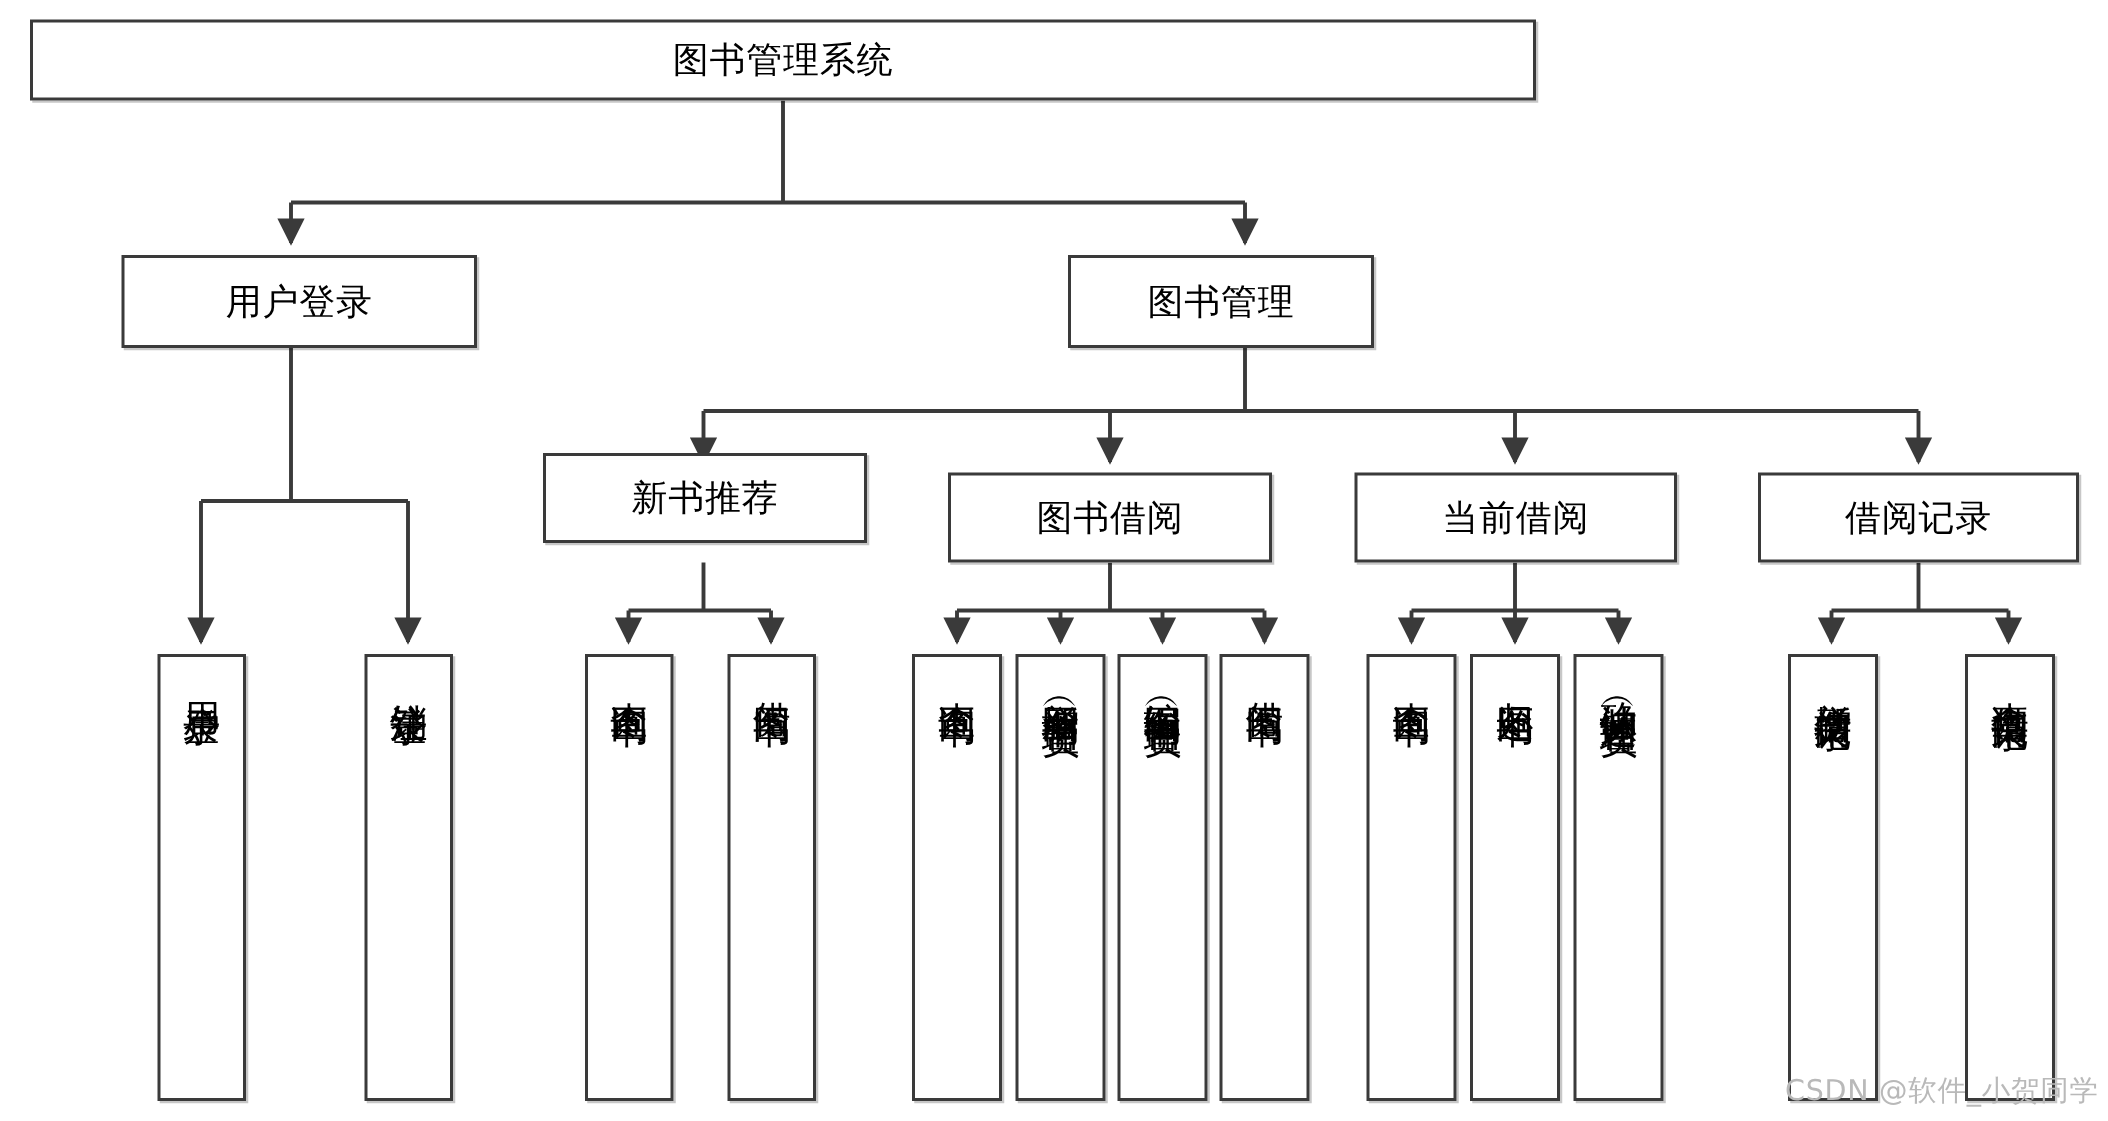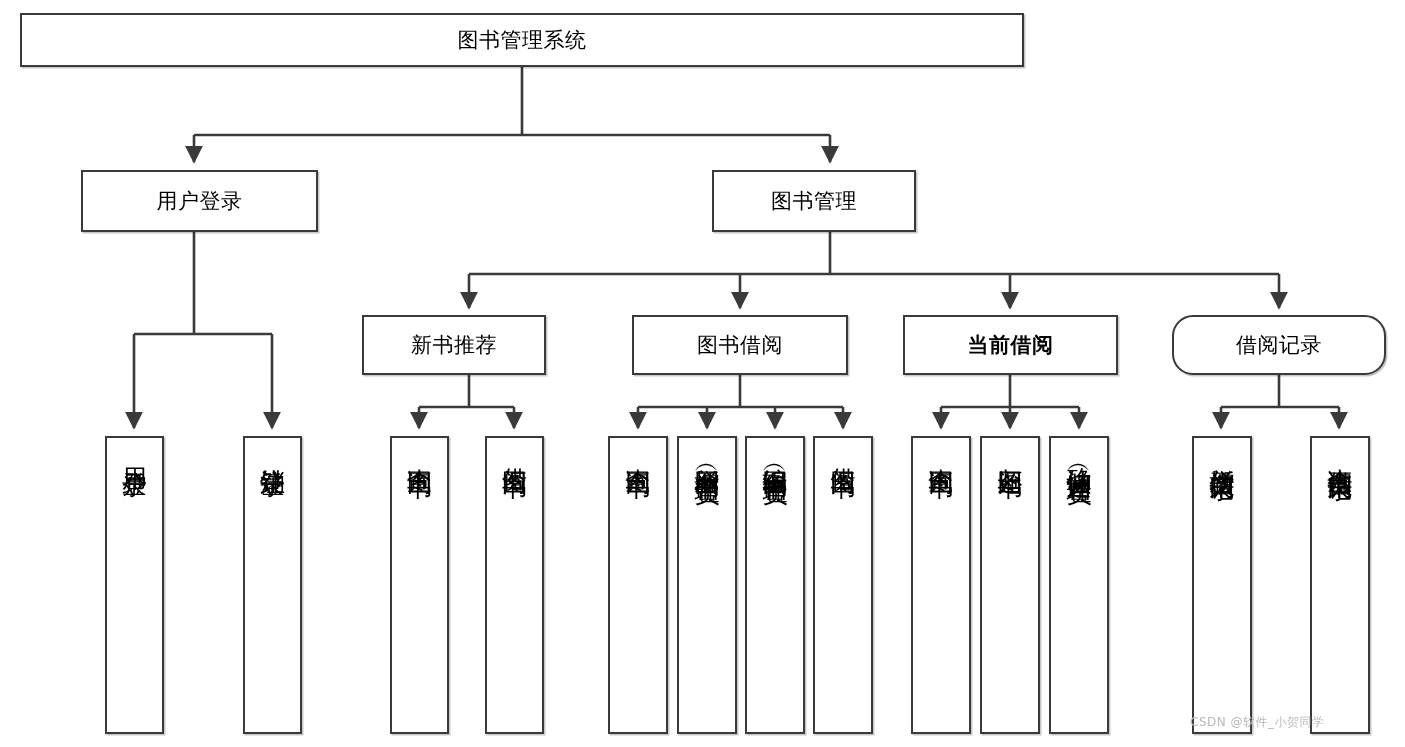--- a/index.html
+++ b/index.html
@@ -22,38 +22,38 @@
     color:#000000;
   }
   .node .label{
     display:block;
     text-align:center;
     line-height:1.18;
     letter-spacing:0.5px;
     white-space:pre;
   }
   .node.horiz .label{
-    font-size:21px;
+    font-size:24px;
   }
   .node.vert{
     align-items:flex-start;
     justify-content:center;
     padding-top:10px;
   }
   .node.vert .label{
     writing-mode:vertical-rl;
     text-orientation:upright;
     font-size:25px;
     line-height:1.0;
     letter-spacing:2px;
     white-space:nowrap;
   }
   .watermark{
     position:absolute;
-    font-size:12px;
+    font-size:19px;
     color:#b9b9b9;
     letter-spacing:0.5px;
     white-space:nowrap;
     font-family:"DejaVu Sans","Liberation Sans",sans-serif;
   }
 </style>
 </head>
 <body>
 
 <div id="diagram-root">
@@ -113,33 +113,33 @@
   </div>
 
   <div class="node horiz" style="left:81px;top:170px;width:237px;height:62px;">
     <span class="label">用户登录</span>
   </div>
 
   <div class="node horiz" style="left:712px;top:170px;width:204px;height:62px;">
     <span class="label">图书管理</span>
   </div>
 
-  <div class="node horiz" style="left:362px;top:315px;width:184px;height:60px;">
+  <div class="node horiz" style="left:362px;top:302px;width:216px;height:60px;">
     <span class="label">新书推荐</span>
   </div>
 
   <div class="node horiz" style="left:632px;top:315px;width:216px;height:60px;justify-content:center;">
     <span class="label">图书借阅</span>
   </div>
 
-  <div class="node horiz" style="left:903px;top:315px;width:215px;height:60px;font-weight:bold;">
+  <div class="node horiz" style="left:903px;top:315px;width:215px;height:60px;">
     <span class="label">当前借阅</span>
   </div>
 
-  <div class="node horiz" style="left:1172px;top:315px;width:214px;height:60px;border-radius:21px;">
+  <div class="node horiz" style="left:1172px;top:315px;width:214px;height:60px;">
     <span class="label">借阅记录</span>
   </div>
 
   <div class="node vert" style="left:105px;top:436px;width:59px;height:298px;">
     <span class="label">用户登录</span>
   </div>
 
   <div class="node vert" style="left:243px;top:436px;width:59px;height:298px;">
     <span class="label">注销登录</span>
   </div>

